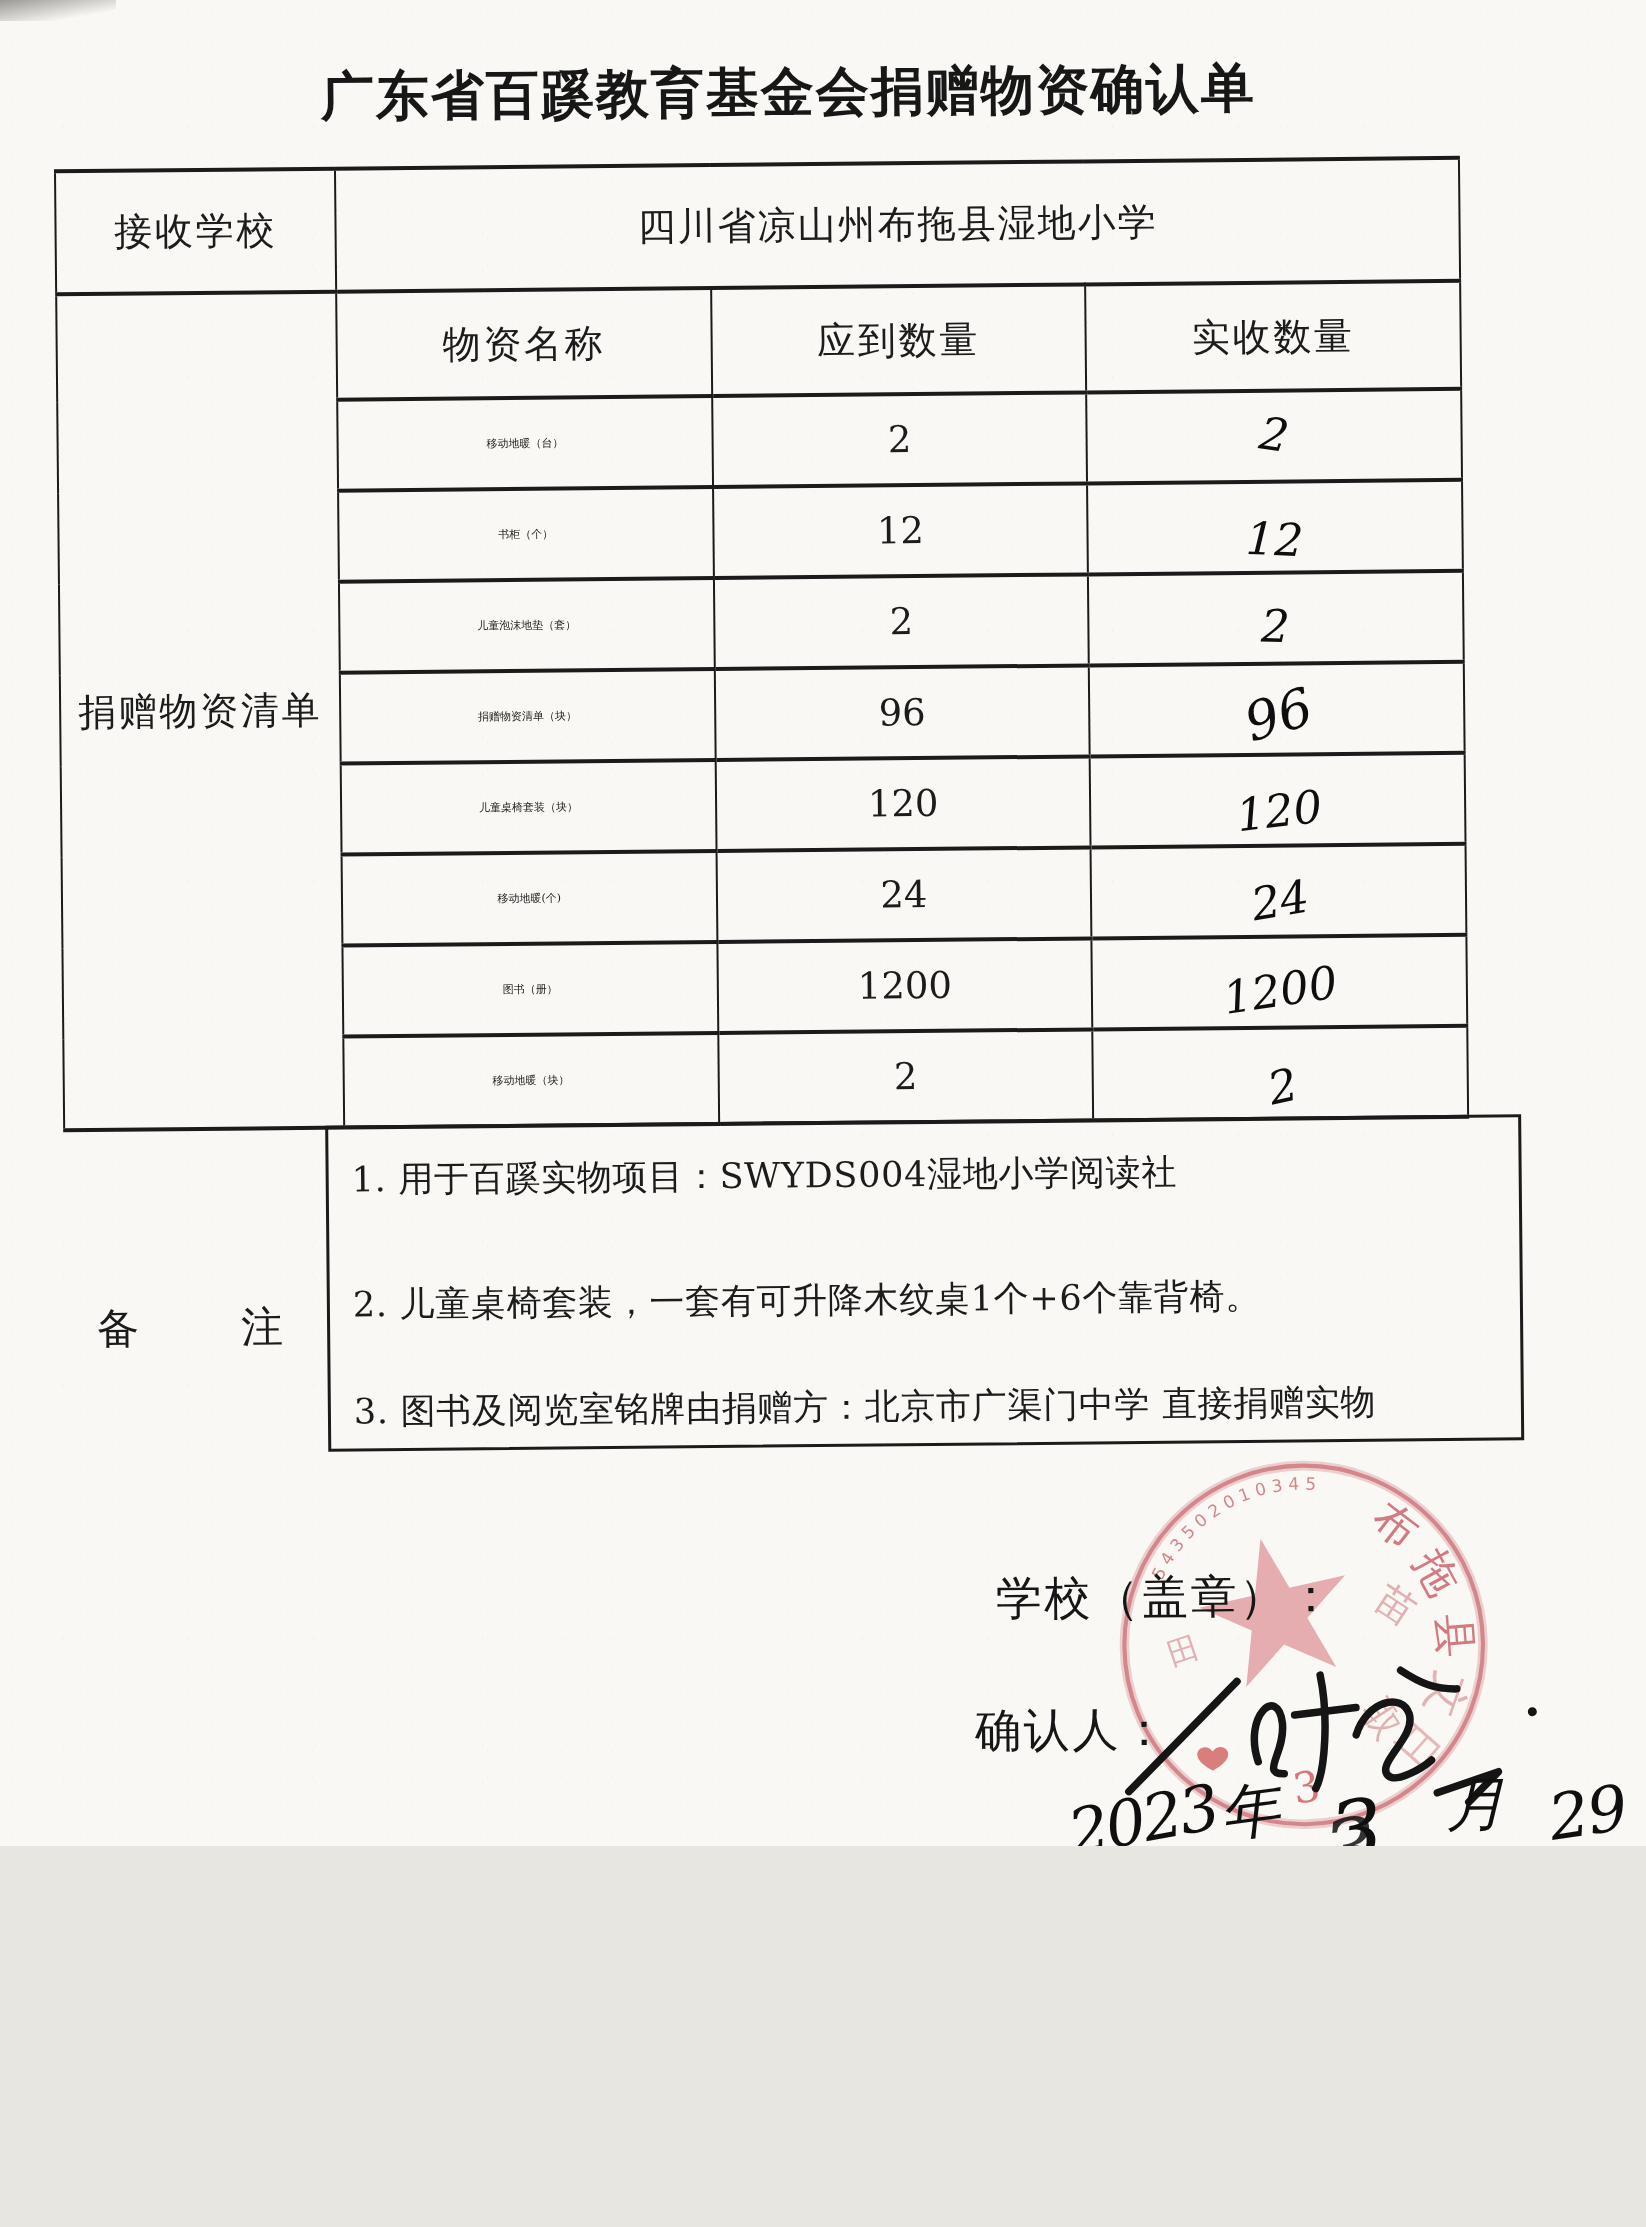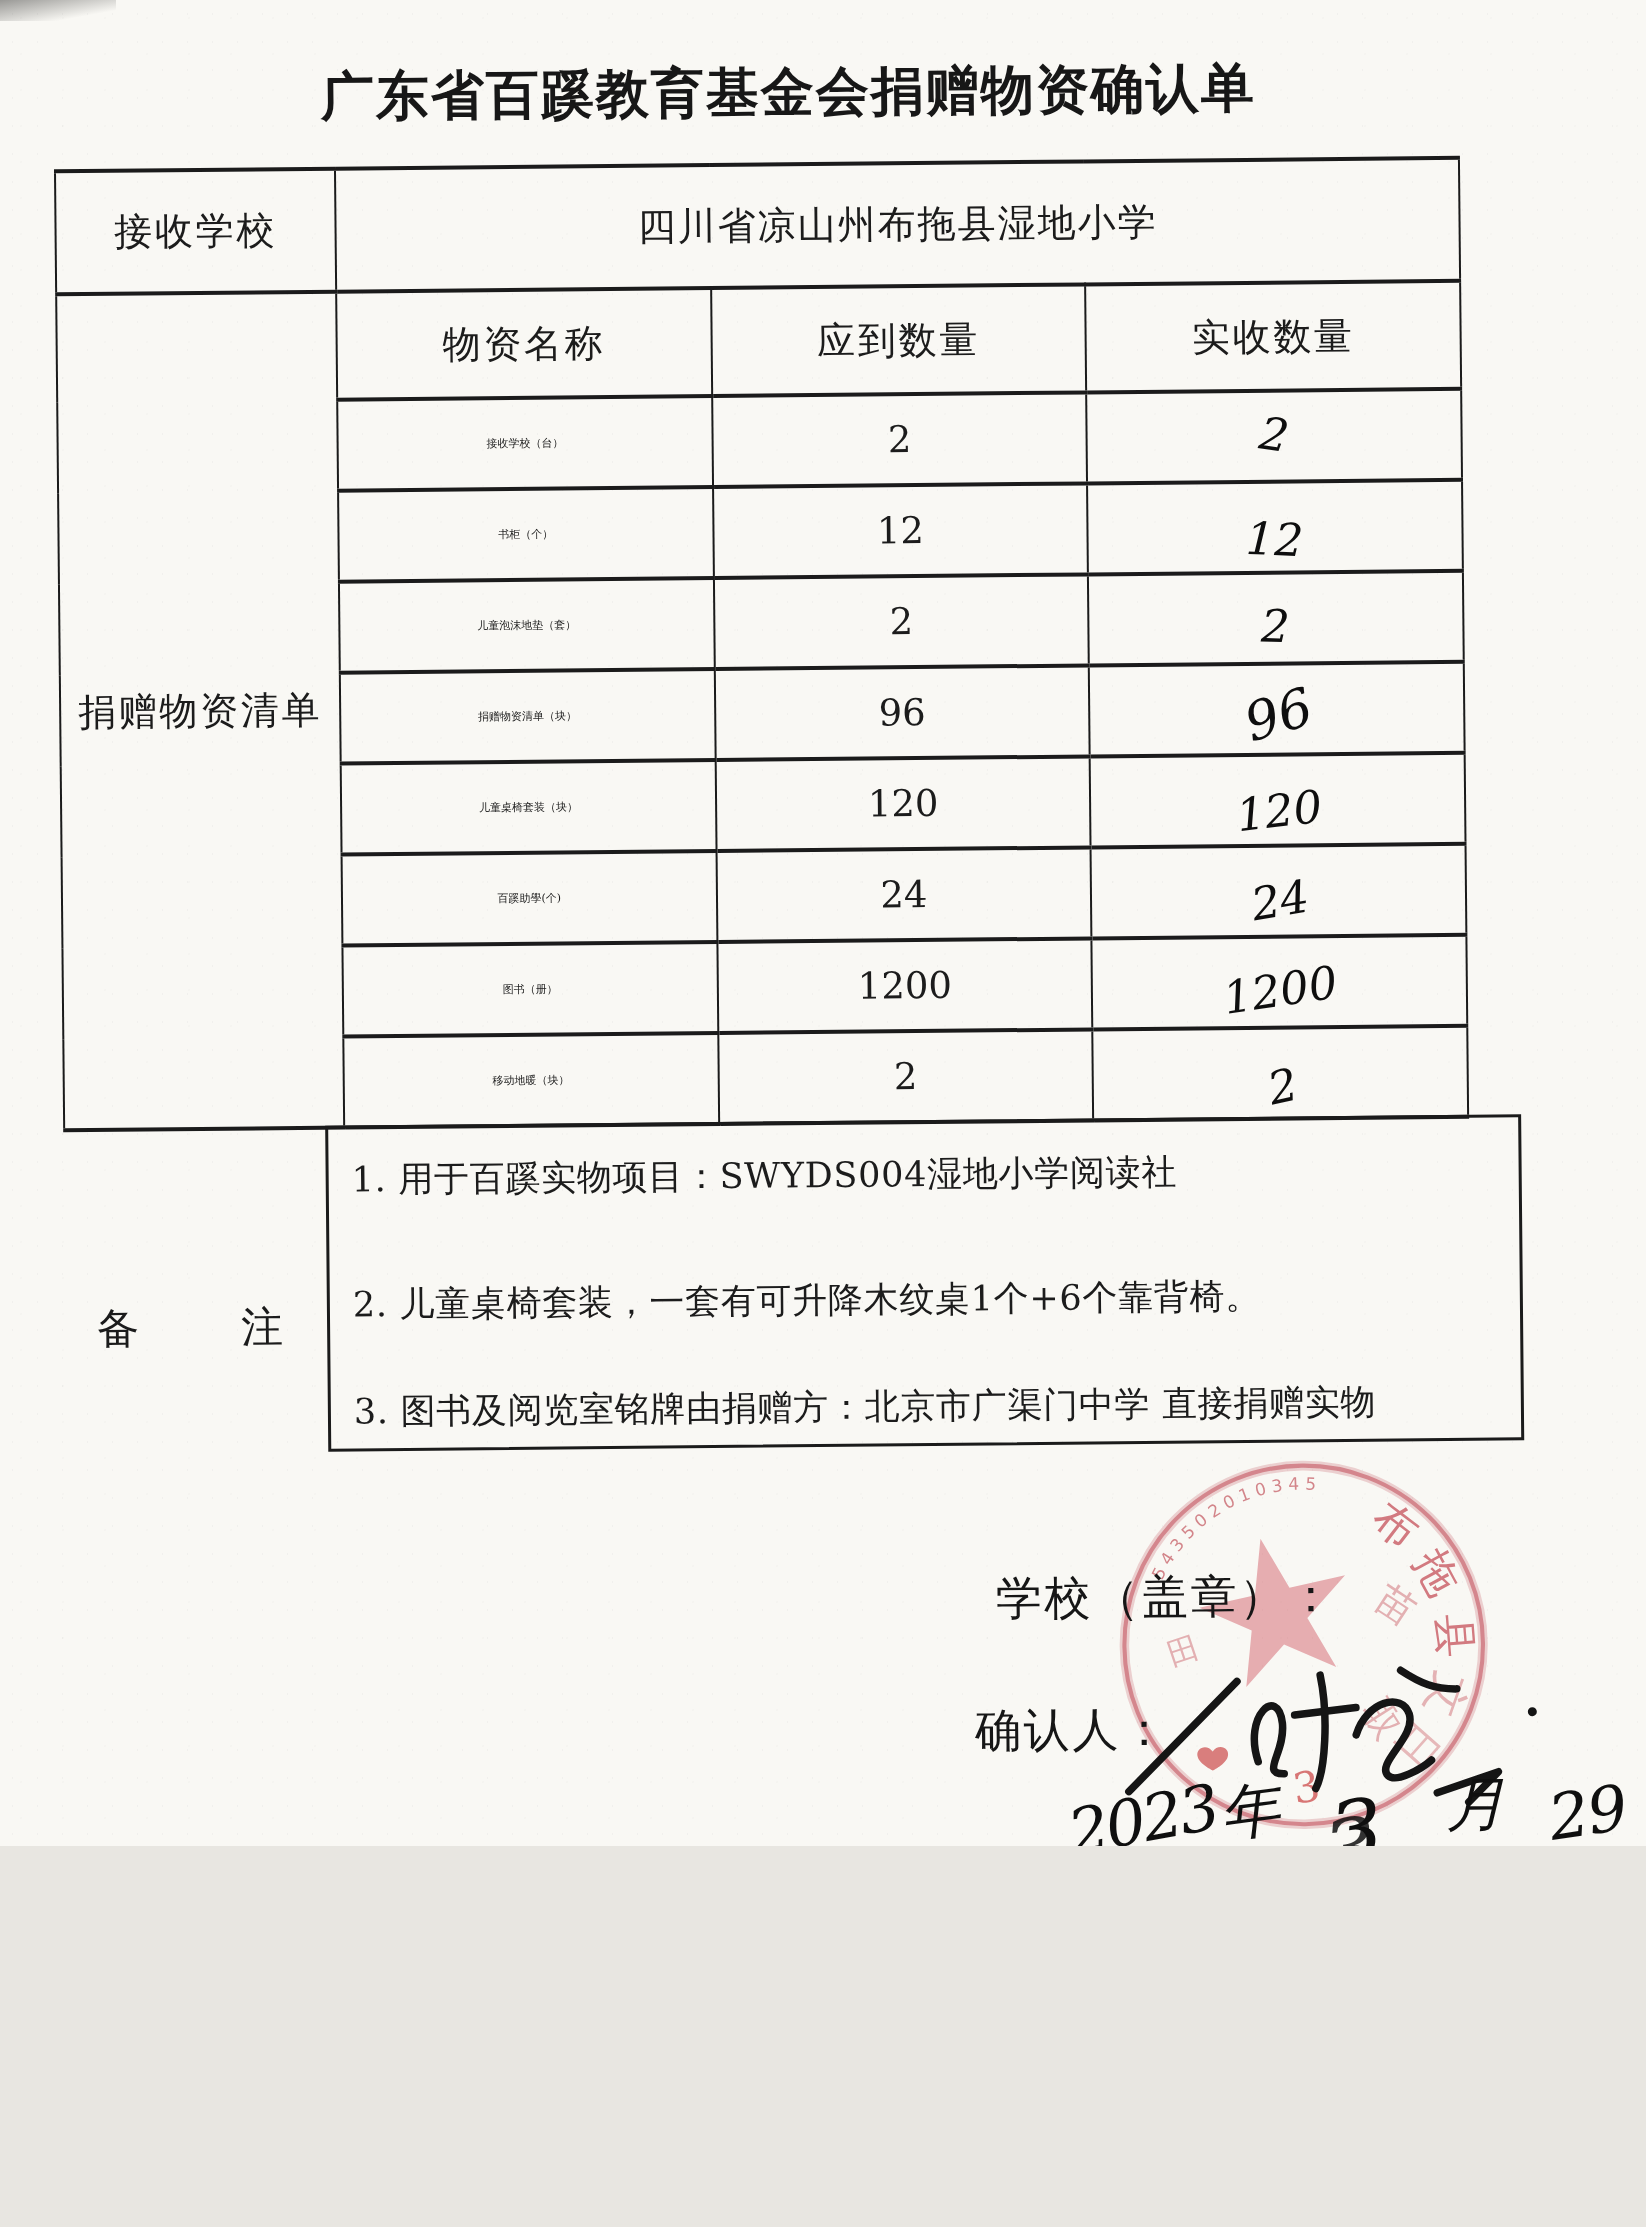--- a/index.html
+++ b/index.html
@@ -151,21 +151,21 @@
         </td>
         <td class="c-numh">
           <span class="cell-label">应到数量</span>
         </td>
         <td class="c-recvh">
           <span class="cell-label">实收数量</span>
         </td>
       </tr>
 
       <tr class="item-row">
-        <td><span>接收学校（台）</span></td>
+        <td><span>移动地暖（台）</span></td>
         <td><span class="printed-num">2</span></td>
         <td><span class="hand hw-r0">2</span></td>
       </tr>
       <tr class="item-row">
         <td><span>书柜（个）</span></td>
         <td><span class="printed-num">12</span></td>
         <td><span class="hand hw-r1">12</span></td>
       </tr>
       <tr class="item-row">
         <td><span>儿童泡沫地垫（套）</span></td>
@@ -176,21 +176,21 @@
         <td><span>捐赠物资清单（块）</span></td>
         <td><span class="printed-num">96</span></td>
         <td><span class="hand hw-r3">96</span></td>
       </tr>
       <tr class="item-row">
         <td><span>儿童桌椅套装（块）</span></td>
         <td><span class="printed-num">120</span></td>
         <td><span class="hand hw-r4">120</span></td>
       </tr>
       <tr class="item-row">
-        <td><span>百蹊助學(个)</span></td>
+        <td><span>移动地暖(个)</span></td>
         <td><span class="printed-num">24</span></td>
         <td><span class="hand hw-r5">24</span></td>
       </tr>
       <tr class="item-row">
         <td><span>图书（册）</span></td>
         <td><span class="printed-num">1200</span></td>
         <td><span class="hand hw-r6">1200</span></td>
       </tr>
       <tr class="item-row">
         <td><span>移动地暖（块）</span></td>

